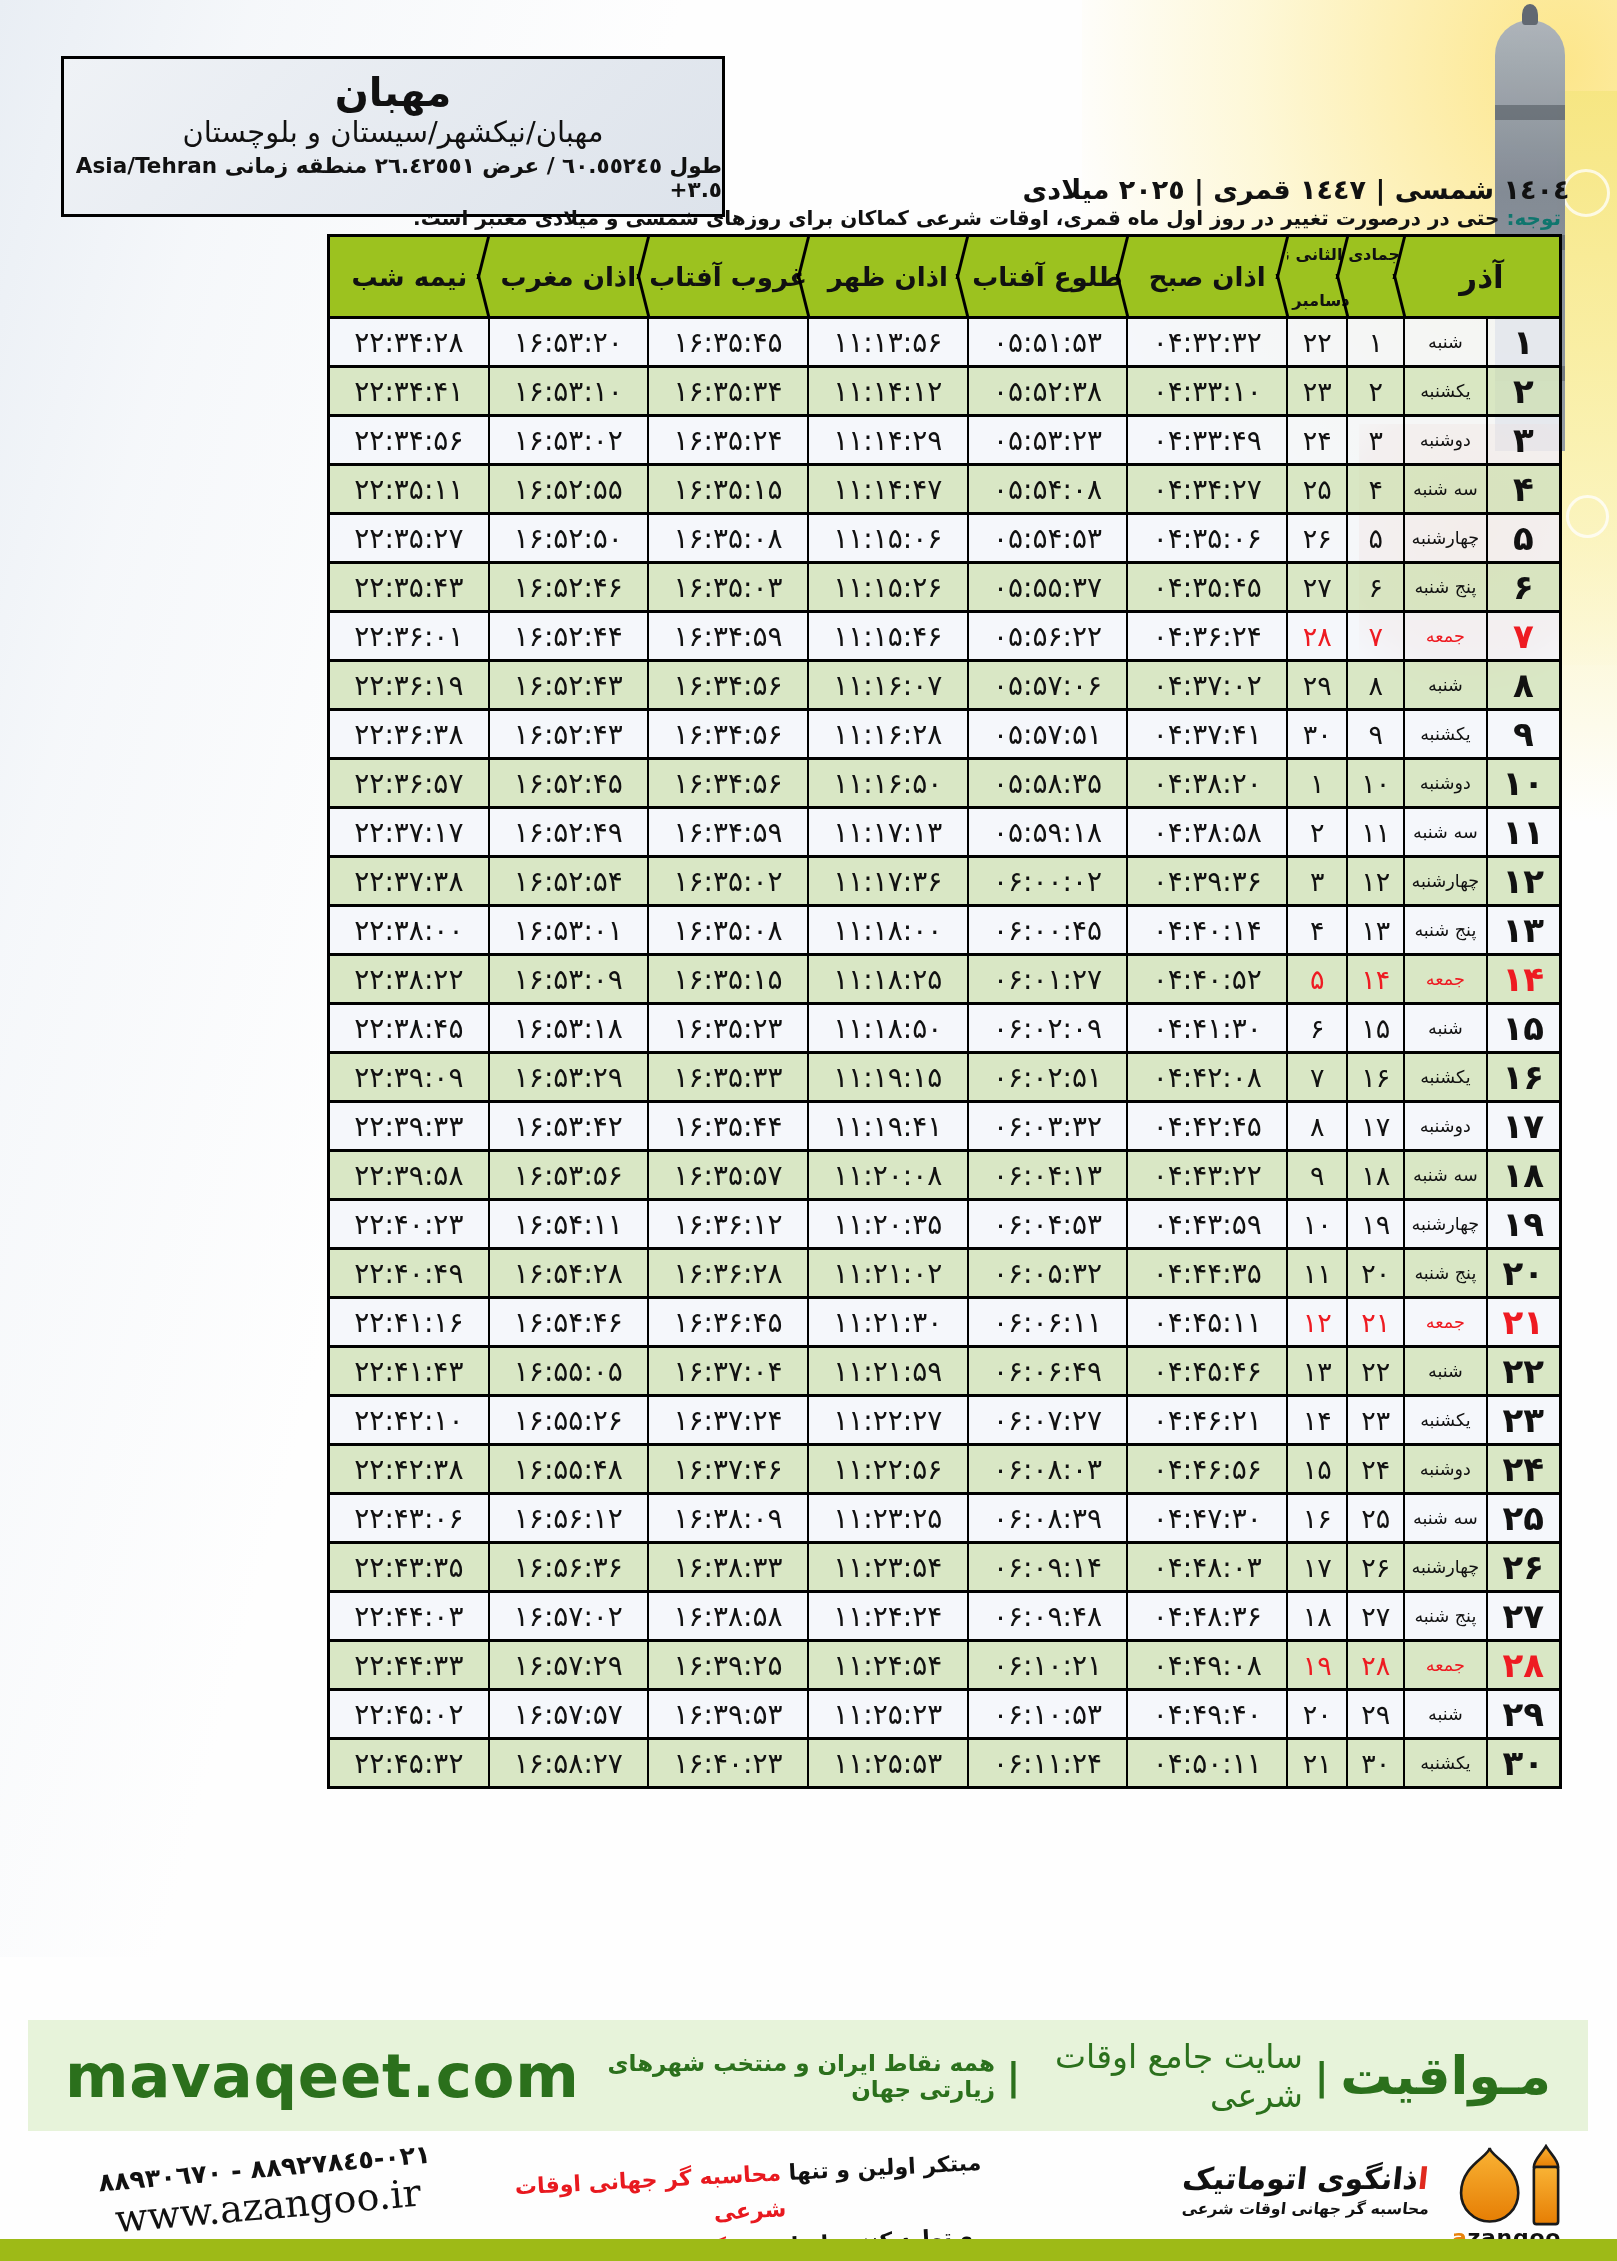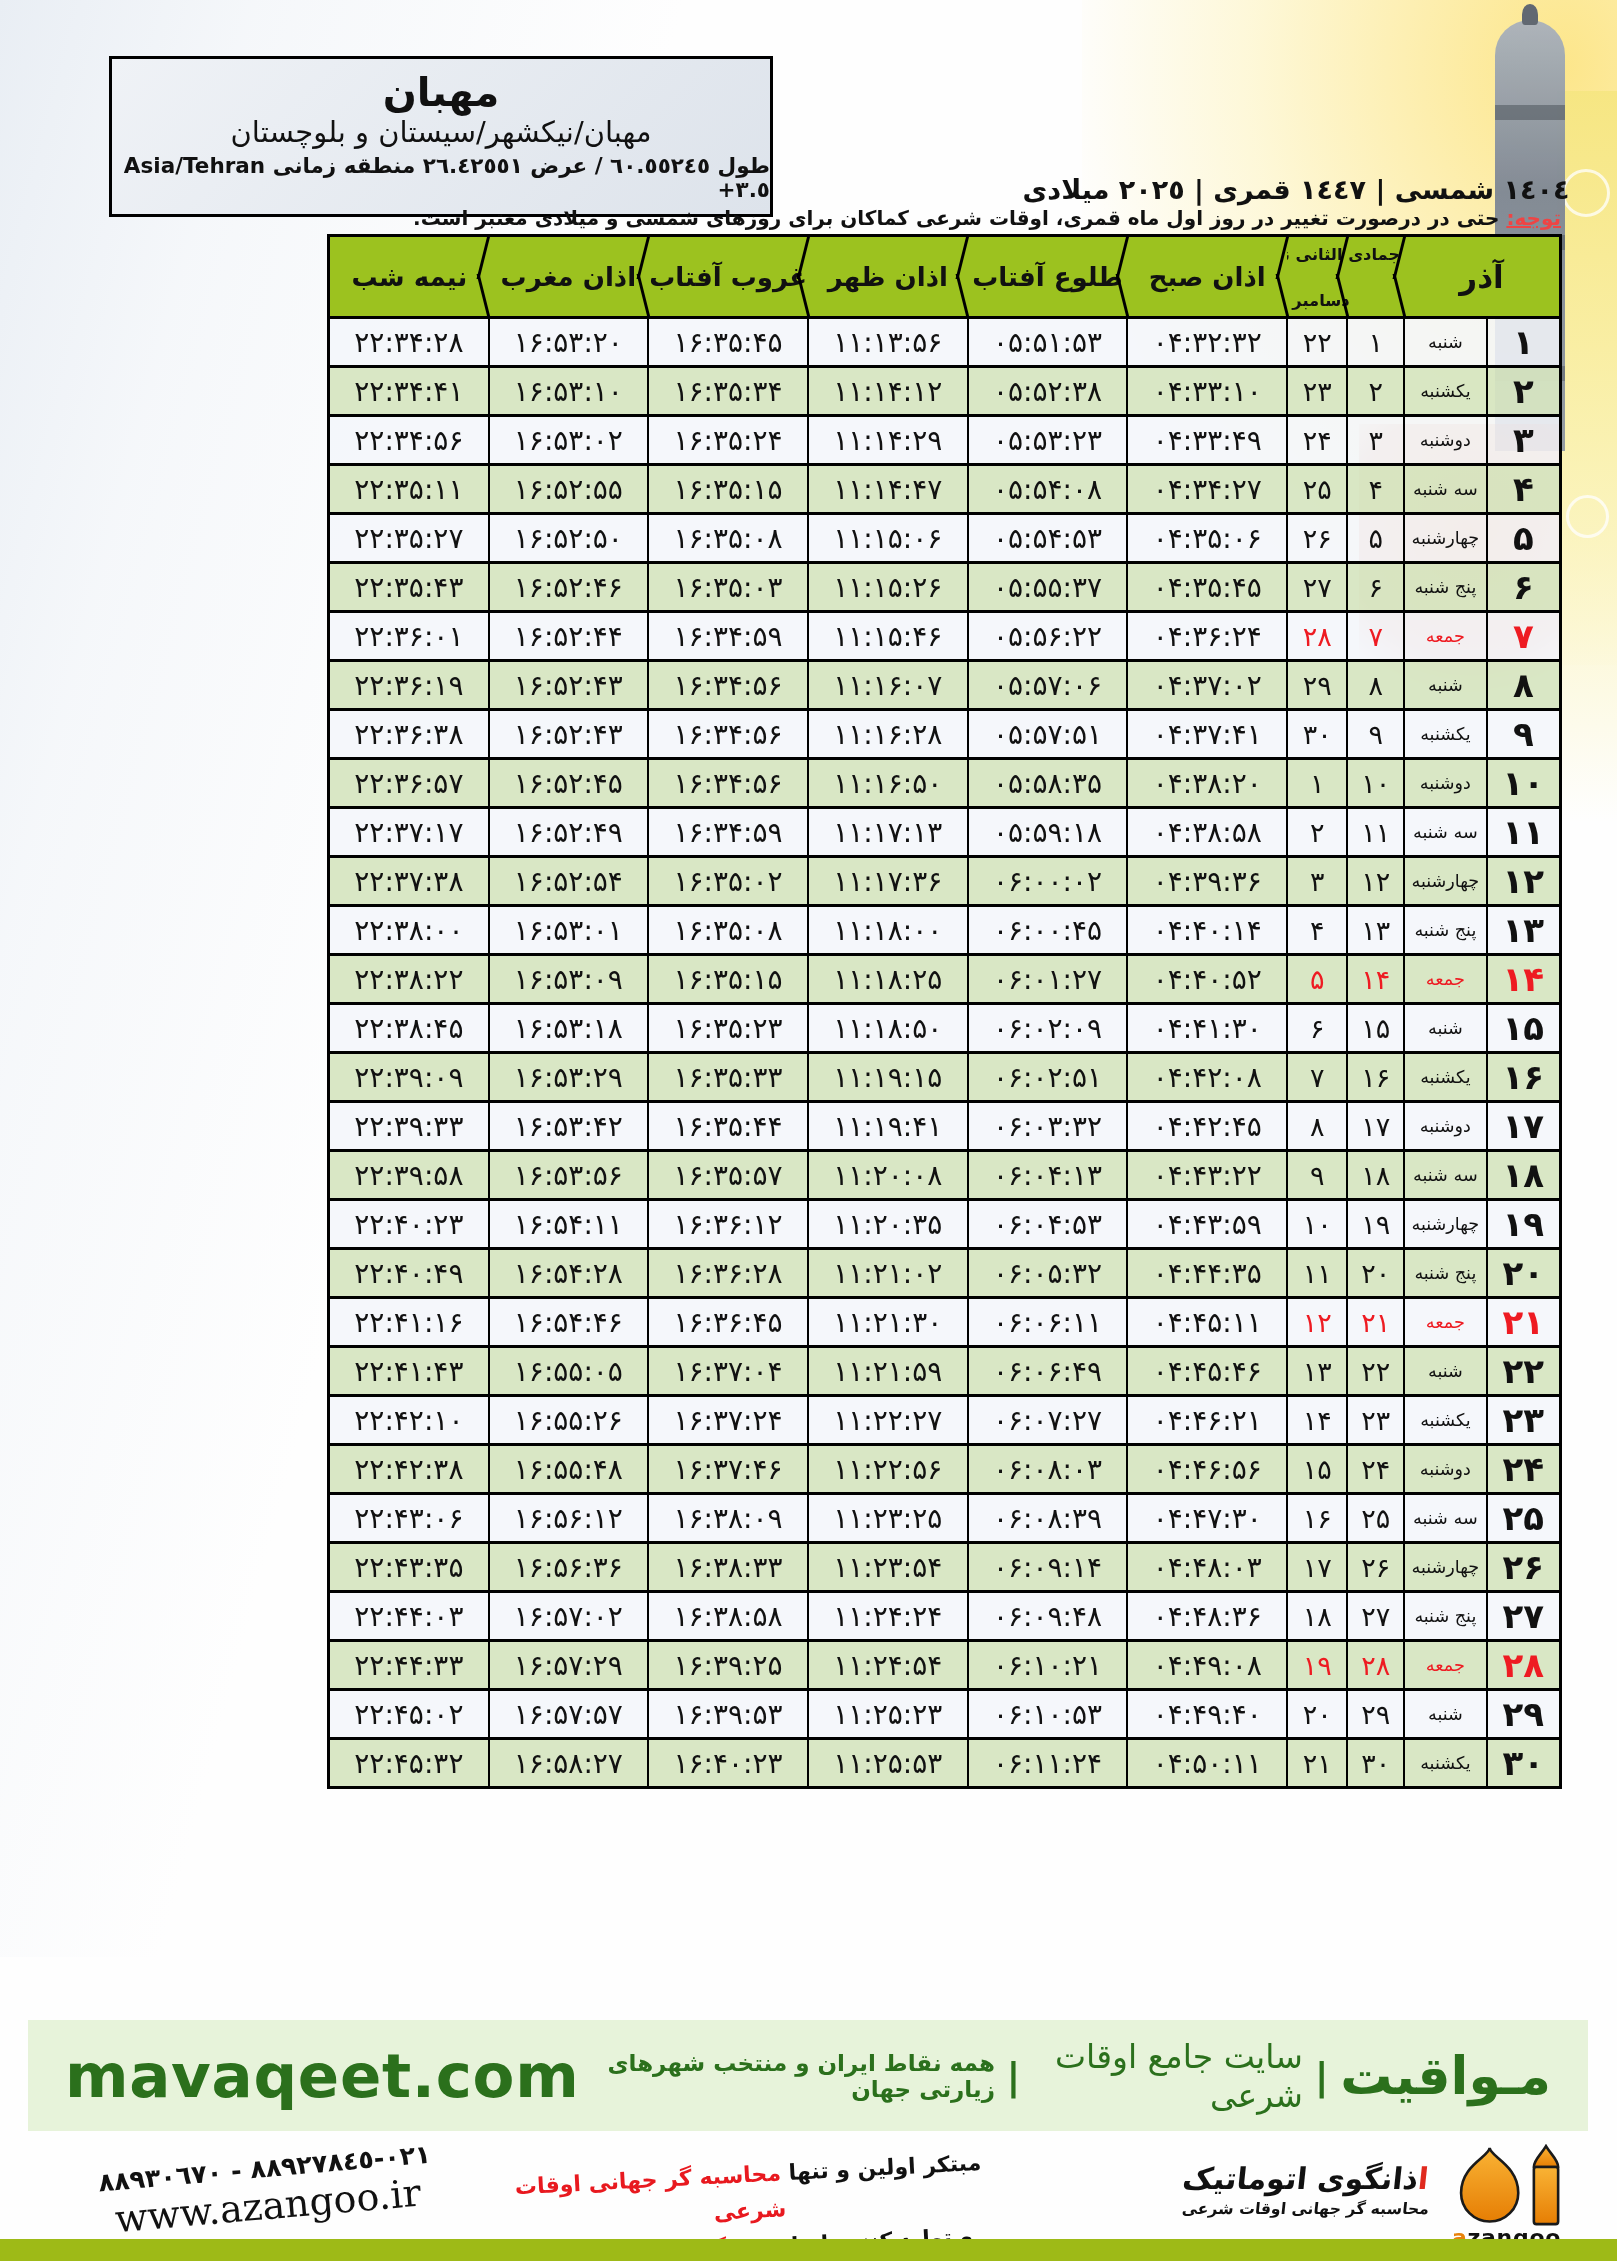--- a/index.html
+++ b/index.html
@@ -19,35 +19,35 @@
   .minaret{position:absolute;right:52px;top:19.6px;width:70px;height:431px;
     background:linear-gradient(180deg,#aab2bc,#7d8694 40%,#8f98a4);border-radius:35px 35px 0 0;opacity:.95;}
   .minaret::before{content:'';position:absolute;top:-15.7px;left:27px;width:15.7px;height:21px;background:#596270;border-radius:50% 50% 20% 20%;}
   .minaret::after{content:'';position:absolute;left:0;right:0;top:85px;height:15.7px;background:rgba(60,68,80,.5);
     box-shadow:0 130px 0 rgba(60,68,80,.45),0 261px 0 rgba(60,68,80,.4);}
   .ornament{position:absolute;right:56px;top:424px;width:202px;height:307px;
     background:radial-gradient(circle at 55% 35%,rgba(225,120,45,.5),rgba(200,70,35,.28) 55%,rgba(255,255,255,0) 75%);}
 
   
   .loc-box{position:absolute;left:62px;top:56px;width:658px;height:155px;border:3.3px solid #000;
-    background:linear-gradient(135deg,#eff2f6,#dde3eb);display:flex;flex-direction:column;justify-content:center;align-items:center;gap:5.2px;z-index:3;margin-left:48px;}
+    background:linear-gradient(135deg,#eff2f6,#dde3eb);display:flex;flex-direction:column;justify-content:center;align-items:center;gap:5.2px;z-index:3;}
   .loc-title{font-size:40px;font-weight:bold;line-height:1;}
   .loc-region{font-size:29px;line-height:1.1;}
   .loc-coords{font-size:21.5px;font-weight:bold;line-height:1.1;}
   .ltr{direction:ltr;unicode-bidi:isolate;}
 
   
   .title-block{position:absolute;right:34px;top:22px;width:829px;text-align:right;z-index:3;}
   .main-title{font-size:67px;font-weight:bold;line-height:1.12;}
   .sub-title{font-size:31px;font-weight:bold;margin-top:2.6px;}
   .era-line{position:absolute;right:34px;top:174px;width:574px;text-align:center;font-size:27px;font-weight:bold;z-index:3;}
 
   
   .note{position:absolute;right:56px;top:206px;font-size:20px;font-weight:bold;z-index:3;white-space:nowrap;}
-  .note .red{color:#ef4444;text-decoration:underline;}
+  .note .red{color:#0f766e;}
 
   
   table.times{position:absolute;right:55px;left:55px;top:234px;border-collapse:collapse;table-layout:fixed;
     border:3.9px solid #000;z-index:2;}
   col.c-azar{width:6%;} col.c-week{width:6.7%;} col.c-lunar{width:4.6%;} col.c-greg{width:4.9%;}
   col.c-time{width:12.9666%;}
   thead th{height:77px;background:#9cc21f;position:relative;font-weight:bold;vertical-align:middle;
     border-bottom:3.9px solid #000;text-align:center;overflow:visible;}
   thead th .lbl{display:block;font-size:26px;}
   th.h-month .lbl{font-size:31px;}

